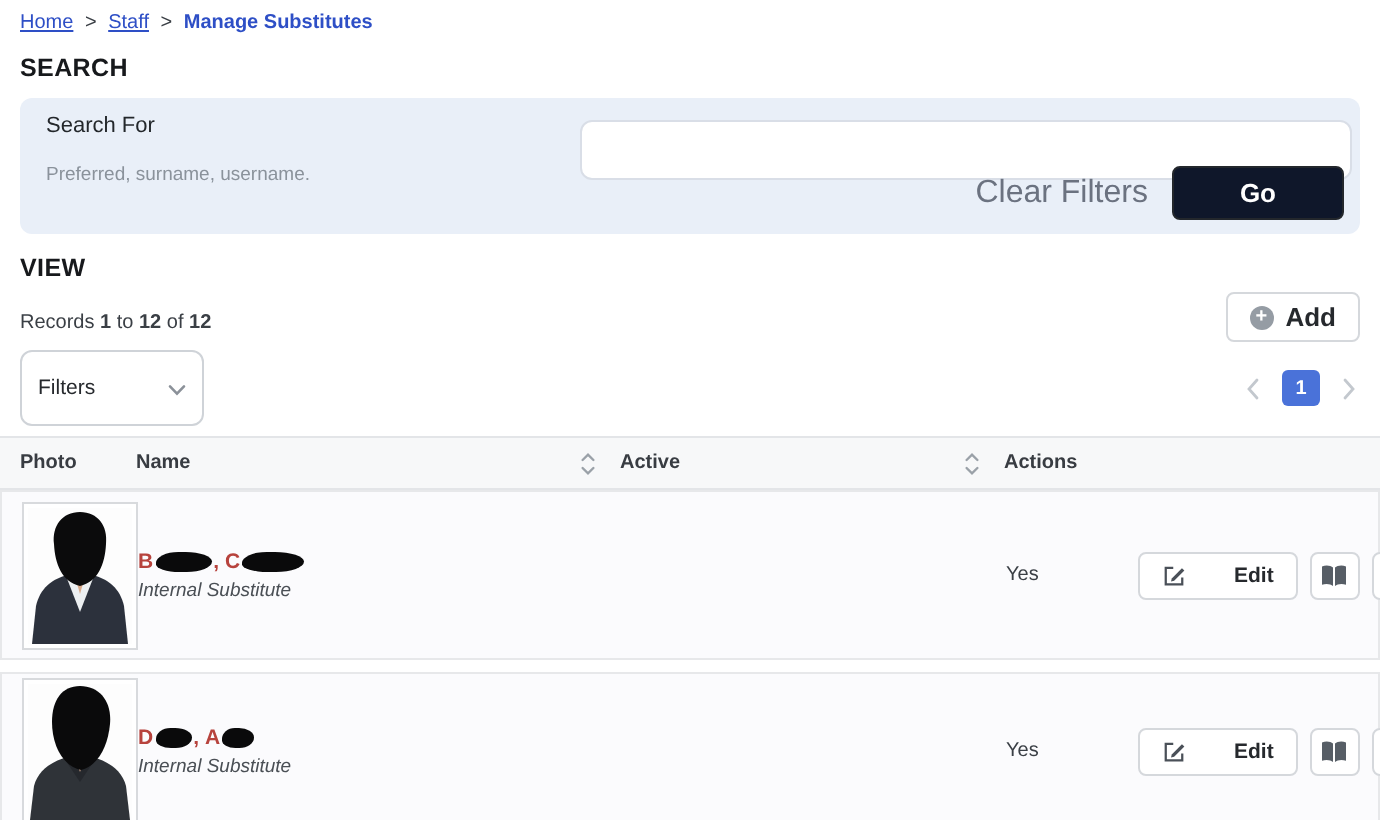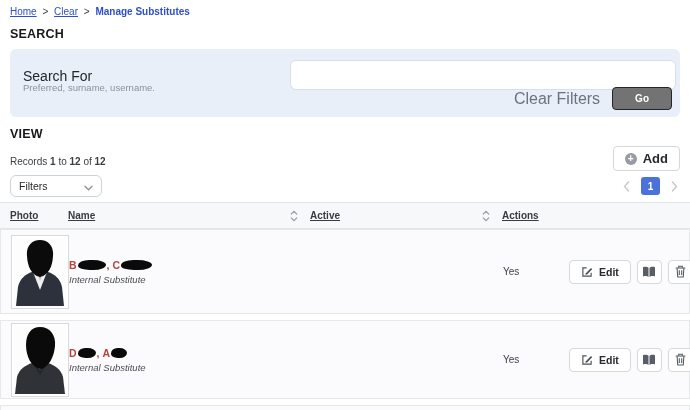--- a/index.html
+++ b/index.html
@@ -12,63 +12,63 @@
   .crumb-sep { color: #3a3f45; margin: 0 3px; }
   .crumb-current { color: #2e4fc6; font-weight: bold; }
 
   
   .section-title { margin: 10px 10px 0 10px; font-size: 12.5px; font-weight: bold;
     color: #17191c; letter-spacing: .2px; }
 
   
   .search-panel { position: relative; margin: 8px 10px 0 10px; height: 68px;
     background: #e9eff8; border-radius: 6px; }
-  .search-label { position: absolute; left: 13px; top: 19px; font-size: 14px; color: #23272b; }
+  .search-label { position: absolute; left: 13px; top: 8px; font-size: 11px; color: #23272b; }
   .search-hint { position: absolute; left: 13px; top: 33px; font-size: 9.5px; color: #8a929b; }
   .search-input { position: absolute; left: 280px; top: 11px; width: 386px; height: 30px;
     background: #fff; border: 1px solid #d9dee7; border-radius: 6px; padding: 0 8px;
     font-size: 11px; color: #2b2f34; outline: none; }
   .search-footer { position: absolute; right: 8px; bottom: 7px; display: flex;
     align-items: center; gap: 12px; }
   .clear-filters { font-size: 16px; color: #6b7280; cursor: pointer; }
-  .go-button { background: #737373; color: #fff; border: 1px solid #23272c; border-radius: 4px;
-    font-size: 10px; font-weight: bold; padding: 5px 22px; cursor: pointer;
+  .go-button { background: #0f172a; color: #fff; border: 1px solid #23272c; border-radius: 4px;
+    font-size: 13px; font-weight: bold; padding: 5px 33px; cursor: pointer;
     font-family: "Liberation Sans", sans-serif; }
 
   
   .toolbar-a { display: flex; justify-content: space-between; align-items: flex-end;
     margin: 5px 10px 0 10px; gap: 24px; }
   .records-text { font-size: 10px; color: #3a3f45; padding-bottom: 4px; }
   .records-text b { font-weight: bold; }
   .add-button { display: inline-flex; align-items: center; gap: 6px; background: #fff;
     border: 1px solid #d5d8dc; border-radius: 4px; padding: 4px 11px; cursor: pointer;
     font-family: "Liberation Sans", sans-serif; }
   .add-plus { display: inline-flex; align-items: center; justify-content: center;
     width: 12px; height: 12px; border-radius: 50%; background: #959ca4; color: #fff;
     font-size: 10px; line-height: 1; font-weight: bold; }
   .add-label { font-size: 13px; font-weight: bold; color: #26292d; text-align: center; }
 
   .toolbar-b { display: flex; justify-content: space-between; align-items: center;
     margin: 4px 10px 0 10px; }
   .filters-select { display: inline-flex; align-items: center; justify-content: space-between;
-    width: 92px; height: 22px; background: #fff; border: 1px solid #cfd3d8; border-radius: 6px;
+    width: 92px; height: 38px; background: #fff; border: 1px solid #cfd3d8; border-radius: 6px;
     padding: 0 8px; cursor: pointer; }
   .filters-label { font-size: 10.5px; color: #26292d; }
   .pagination { display: flex; align-items: center; gap: 9px; }
   .page-chevron { background: none; border: none; cursor: pointer; padding: 2px; display: flex; }
   .page-current { width: 19px; height: 18px; background: #4a72d9; color: #fff; border: none;
     border-radius: 3px; font-size: 10px; font-weight: bold; cursor: pointer;
     font-family: "Liberation Sans", sans-serif; }
 
   
   .table { margin-top: 5px; }
   .thead { display: grid; grid-template-columns: 58px 242px 192px 66px 1fr;
     padding-left: 10px; padding-right: 6px; height: 27px; align-items: center;
     background: #f7f8f9; border-top: 1px solid #e3e5e8; border-bottom: 1px solid #e3e5e8;
-    font-size: 10px; font-weight: bold; color: #383c42; text-decoration: underline; }
+    font-size: 10px; font-weight: bold; color: #383c42; }
   .th-flex { display: flex; justify-content: space-between;
     padding-right: 12px; }
   .sort-button { background: none; border: none; padding: 0; cursor: pointer; display: flex; }
 
   .trow { display: grid; grid-template-columns: 58px 242px 192px 66px 1fr;
     padding-left: 10px; padding-right: 6px; align-items: center;
     background: #fbfbfd; border: 1px solid #e7e8ea; margin-top: 0; }
   .trow + .trow { margin-top: 6px; }
   .row-1 { height: 85px; }
   .row-2 { height: 79px; }
@@ -79,35 +79,35 @@
   .name-cell { display: flex; flex-direction: column; justify-content: center; gap: 3px; }
   .name-line { font-size: 10.5px; font-weight: bold; color: #b7433d; cursor: pointer;
     display: flex; align-items: center; }
   .redaction { display: inline-block; height: 10px; background: #0a0a0b; margin: 0 1px;
     border-radius: 46% 54% 52% 48% / 62% 55% 60% 45%; vertical-align: middle; }
   .row-1 .redact-a { width: 28px; } .row-1 .redact-b { width: 31px; }
   .row-2 .redact-a { width: 18px; } .row-2 .redact-b { width: 16px; }
   .role-line { font-size: 9.5px; font-style: italic; color: #4a4f55; }
   .active-cell { font-size: 10px; color: #3a3f45; }
   .actions-cell { display: flex; align-items: center; gap: 6px; }
-  .edit-button { display: inline-flex; align-items: center; gap: 6px; background: #fff;
+  .edit-button { display: inline-flex; align-items: center; gap: 24px; background: #fff;
     border: 1px solid #d5d8dc; border-radius: 4px; padding: 5px 11px; cursor: pointer;
     font-family: "Liberation Sans", sans-serif; }
   .edit-label { font-size: 10.5px; font-weight: bold; color: #26292d; }
   .icon-button { width: 25px; height: 24px; background: #fff; border: 1px solid #d5d8dc;
     border-radius: 4px; cursor: pointer; display: inline-flex; align-items: center;
     justify-content: center; }
 </style>
 </head>
 <body>
 
 <div class="breadcrumb">
   <span class="crumb-link">Home</span>
   <span class="crumb-sep">&gt;</span>
-  <span class="crumb-link">Clear</span>
+  <span class="crumb-link">Staff</span>
   <span class="crumb-sep">&gt;</span>
   <span class="crumb-current">Manage Substitutes</span>
 </div>
 
 <div class="section-title">SEARCH</div>
 
 <div class="search-panel">
   <div class="search-label">Search For</div>
   <div class="search-hint">Preferred, surname, username.</div>
   <input class="search-input" type="text" value="" style="">

